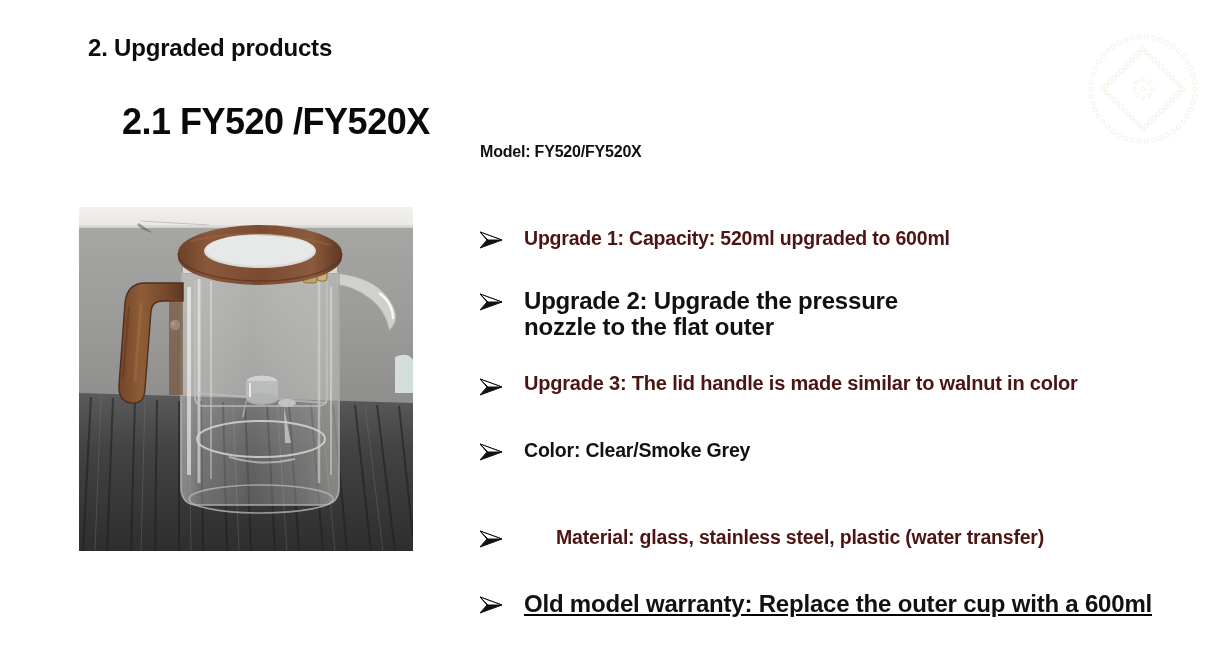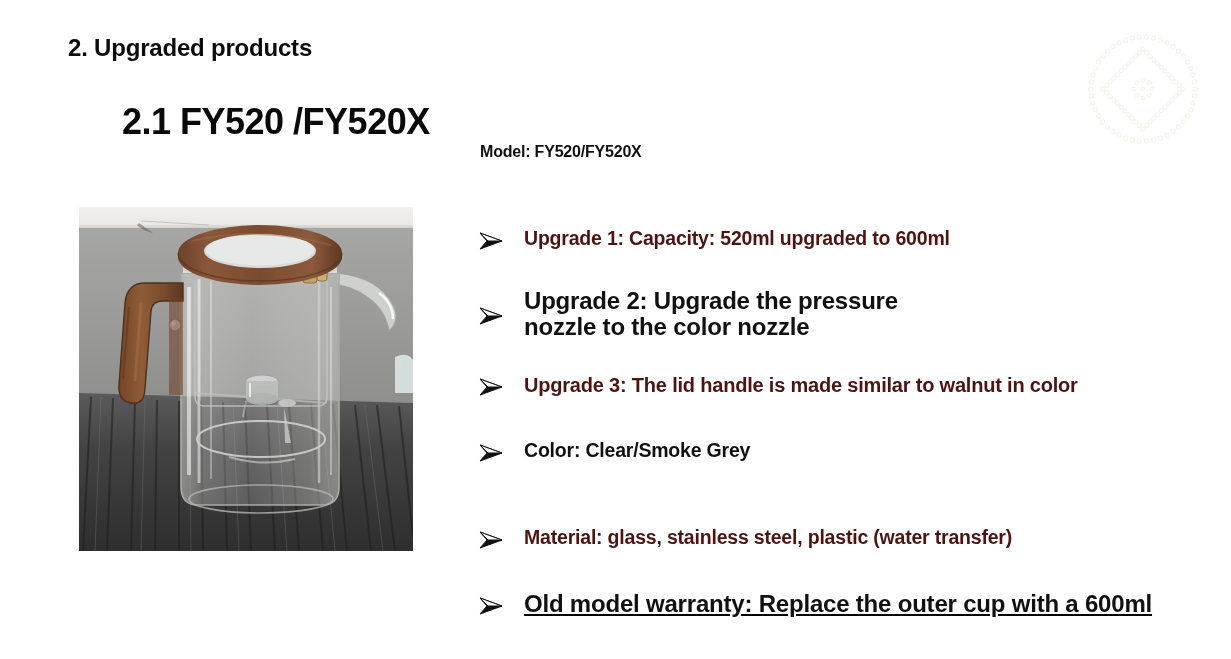--- a/index.html
+++ b/index.html
@@ -25,21 +25,21 @@
     top: 28px;
     width: 122px;
     height: 122px;
     opacity: 0.5;
     pointer-events: none;
   }
 
   
   .section-heading {
     position: absolute;
-    left: 68px;
+    left: 88px;
     top: 34px;
     font-size: 24px;
     font-weight: bold;
     color: #0d0d0d;
     letter-spacing: -0.2px;
     white-space: nowrap;
   }
   .product-title {
     position: absolute;
     left: 122px;
@@ -76,41 +76,41 @@
   
   .bullets {
     position: absolute;
     left: 478px;
     top: 210px;
     width: 700px;
   }
   .bullet-row {
     position: absolute;
     display: flex;
-    align-items: center;
+    align-items: flex-start;
   }
   .bullet-arrow {
     width: 46px;
     flex: 0 0 46px;
     font-size: 19px;
     line-height: 1;
     color: #111111;
     padding-top: 4px;
   }
   .bullet-arrow svg { display: block; }
   .bullet-text {
     font-weight: bold;
     letter-spacing: -0.2px;
   }
 
   .r1 { top: 16px;  }
   .r2 { top: 78px;  }
   .r3 { top: 163px; }
   .r4 { top: 228px; }
-  .r5 { top: 315px; }
+  .r5 { top: 315px; gap: 32px; }
   .r6 { top: 381px; text-decoration: underline; }
 
   .t-lg  { font-size: 19.5px; line-height: 25px; }
   .t-xl  { font-size: 24px;   line-height: 26px; }
   .t-sm  { font-size: 20px;   line-height: 21px; }
   .c-red   { color: #4c1512; }
   .c-black { color: #111111; }
 </style>
 </head>
 <body>
@@ -380,21 +380,21 @@
 
     <div class="bullet-row r2">
       <span class="bullet-arrow">
         <svg width="26" height="20" viewBox="0 0 26 20">
             <path d="M2 2 L24 10 L2 18 L9 10 Z" fill="#111" stroke="#111" stroke-width="1" stroke-linejoin="round"></path>
             <path d="M2 2 L24 10 L10 10 Z" fill="#ffffff" stroke="#111" stroke-width="1" stroke-linejoin="round"></path>
           </svg>
       </span>
       <span class="bullet-text t-xl c-black">
         <span>Upgrade 2: Upgrade the pressure</span><br>
-        <span>nozzle to the color nozzle</span>
+        <span>nozzle to the flat outer</span>
       </span>
     </div>
 
     <div class="bullet-row r3">
       <span class="bullet-arrow">
         <svg width="26" height="20" viewBox="0 0 26 20">
             <path d="M2 2 L24 10 L2 18 L9 10 Z" fill="#111" stroke="#111" stroke-width="1" stroke-linejoin="round"></path>
             <path d="M2 2 L24 10 L10 10 Z" fill="#ffffff" stroke="#111" stroke-width="1" stroke-linejoin="round"></path>
           </svg>
       </span>

